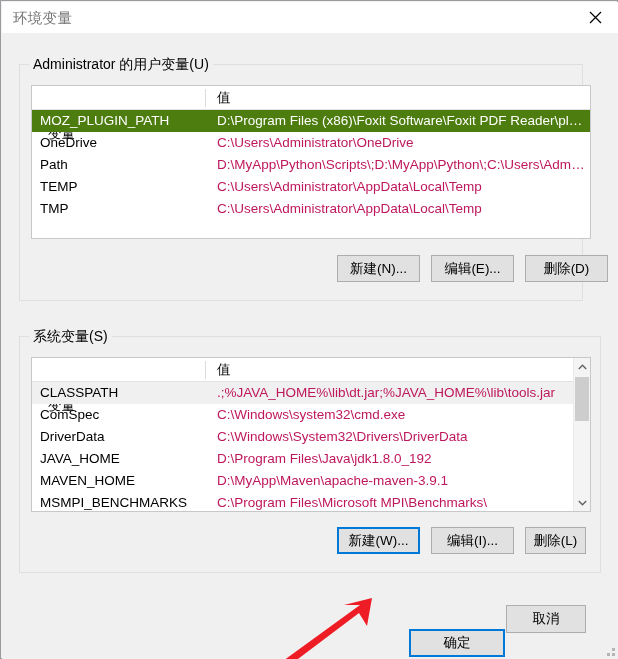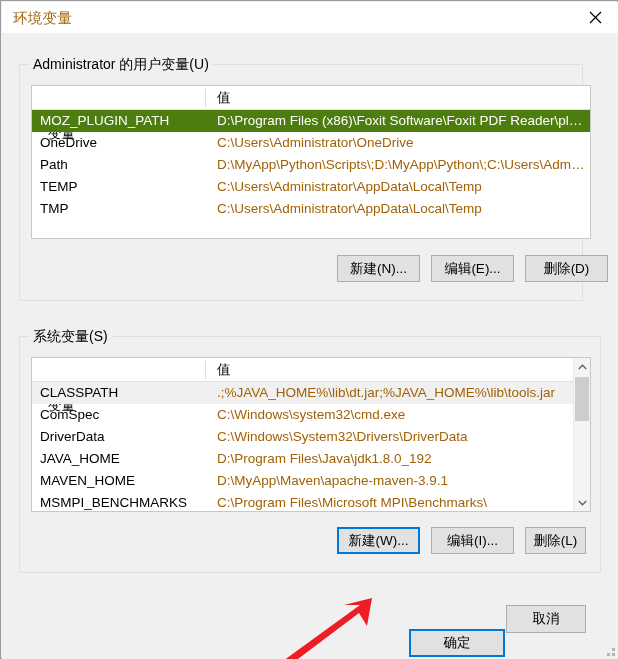--- a/index.html
+++ b/index.html
@@ -31,21 +31,21 @@
     width: 616px;
     height: 31px;
     background: #ffffff;
     box-sizing: border-box;
   }
   .title-text {
     position: absolute;
     left: 11px;
     top: 7px;
     font-size: 14.5px;
-    color: #a16207;
+    color: #737373;
     letter-spacing: 0.3px;
     white-space: nowrap;
   }
   .close-btn {
     position: absolute;
     right: 0px; top: 0px;
     width: 46px;
     height: 31px;
     display: flex;
     align-items: center;
@@ -134,21 +134,21 @@
     font-size: 13.5px;
     color: #000;
     overflow: hidden;
   }
   .lv-row .value {
     position: absolute;
     left: 185px;
     top: 0;
     right: 4px;
     font-size: 13.5px;
-    color: #a16207;
+    color: #be185d;
     overflow: hidden;
     text-overflow: ellipsis;
   }
   .lv-row.sel-focus { background: #4d7c0f; }
   .lv-row.sel-focus .name,
   .lv-row.sel-focus .value { color: #ffffff; }
   .lv-row.sel-soft { background: #f0f0f0; }
 
   
   .vscroll {

